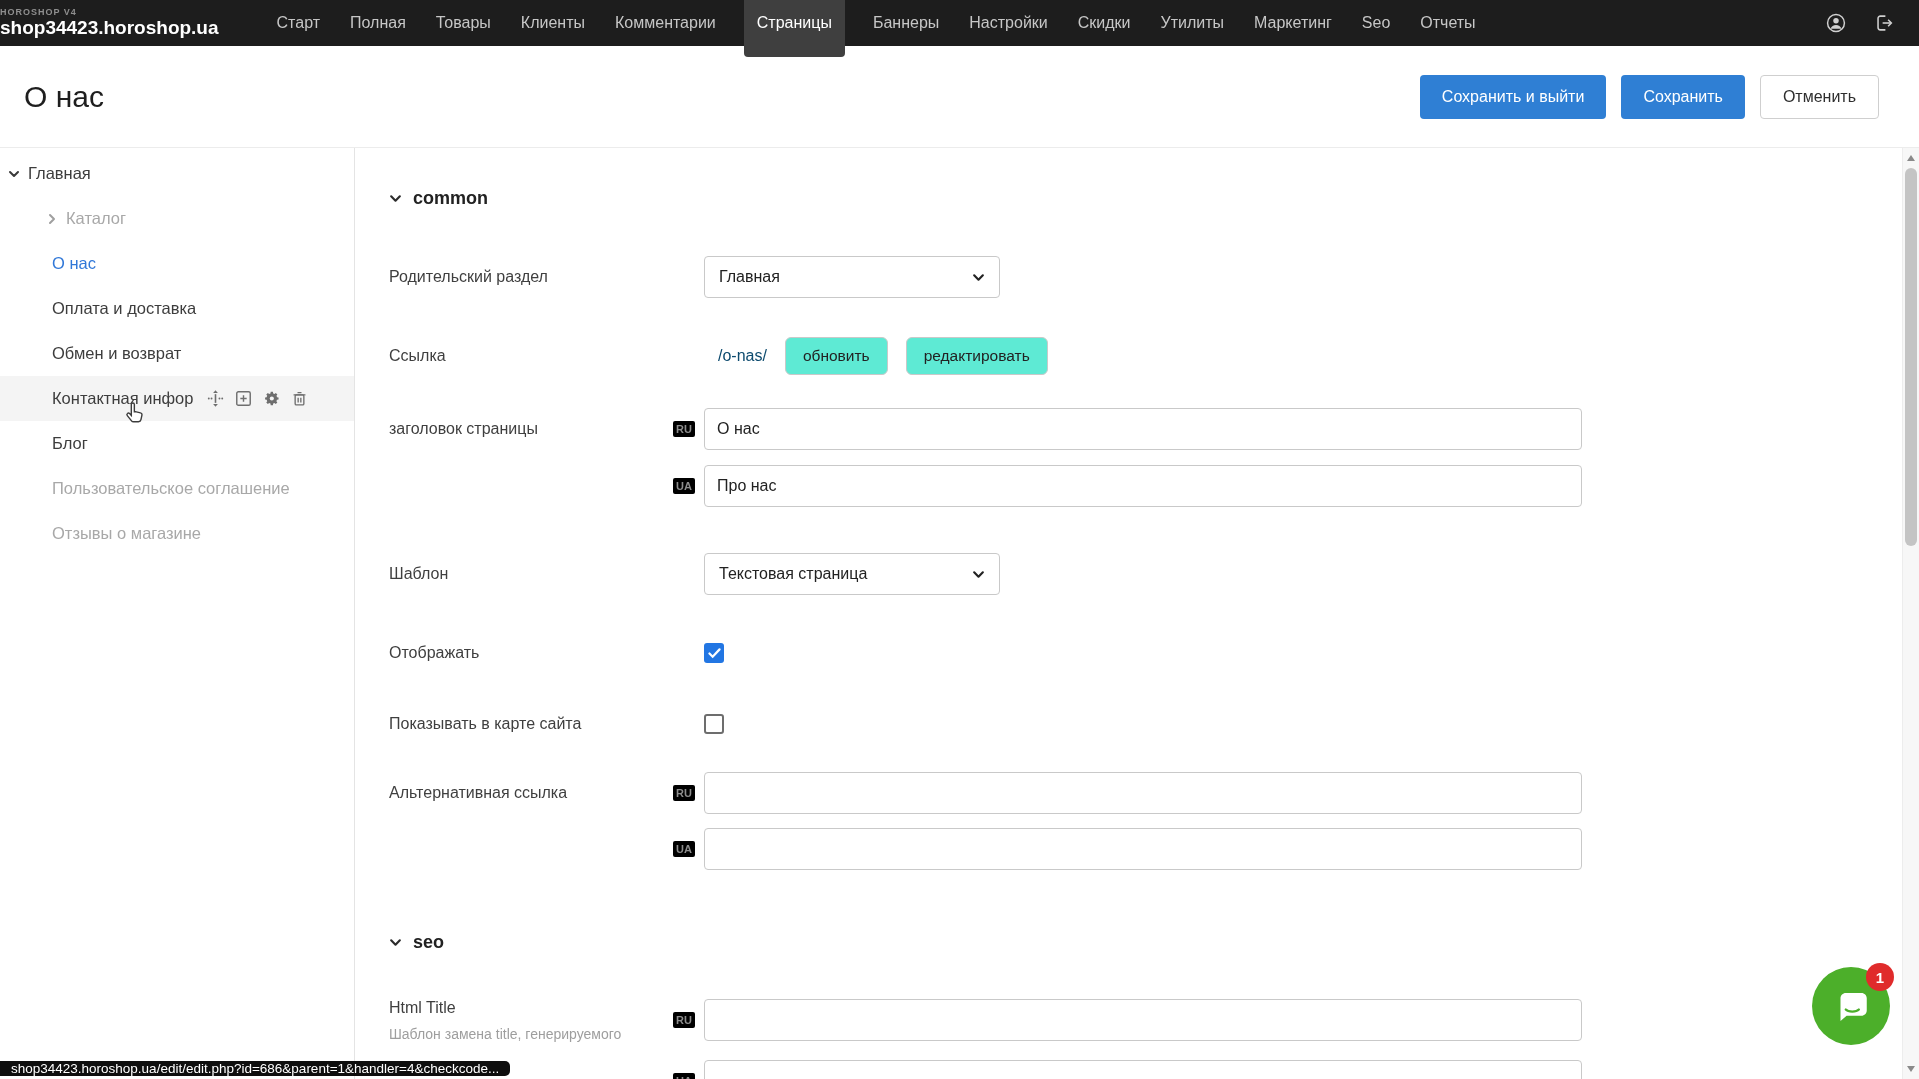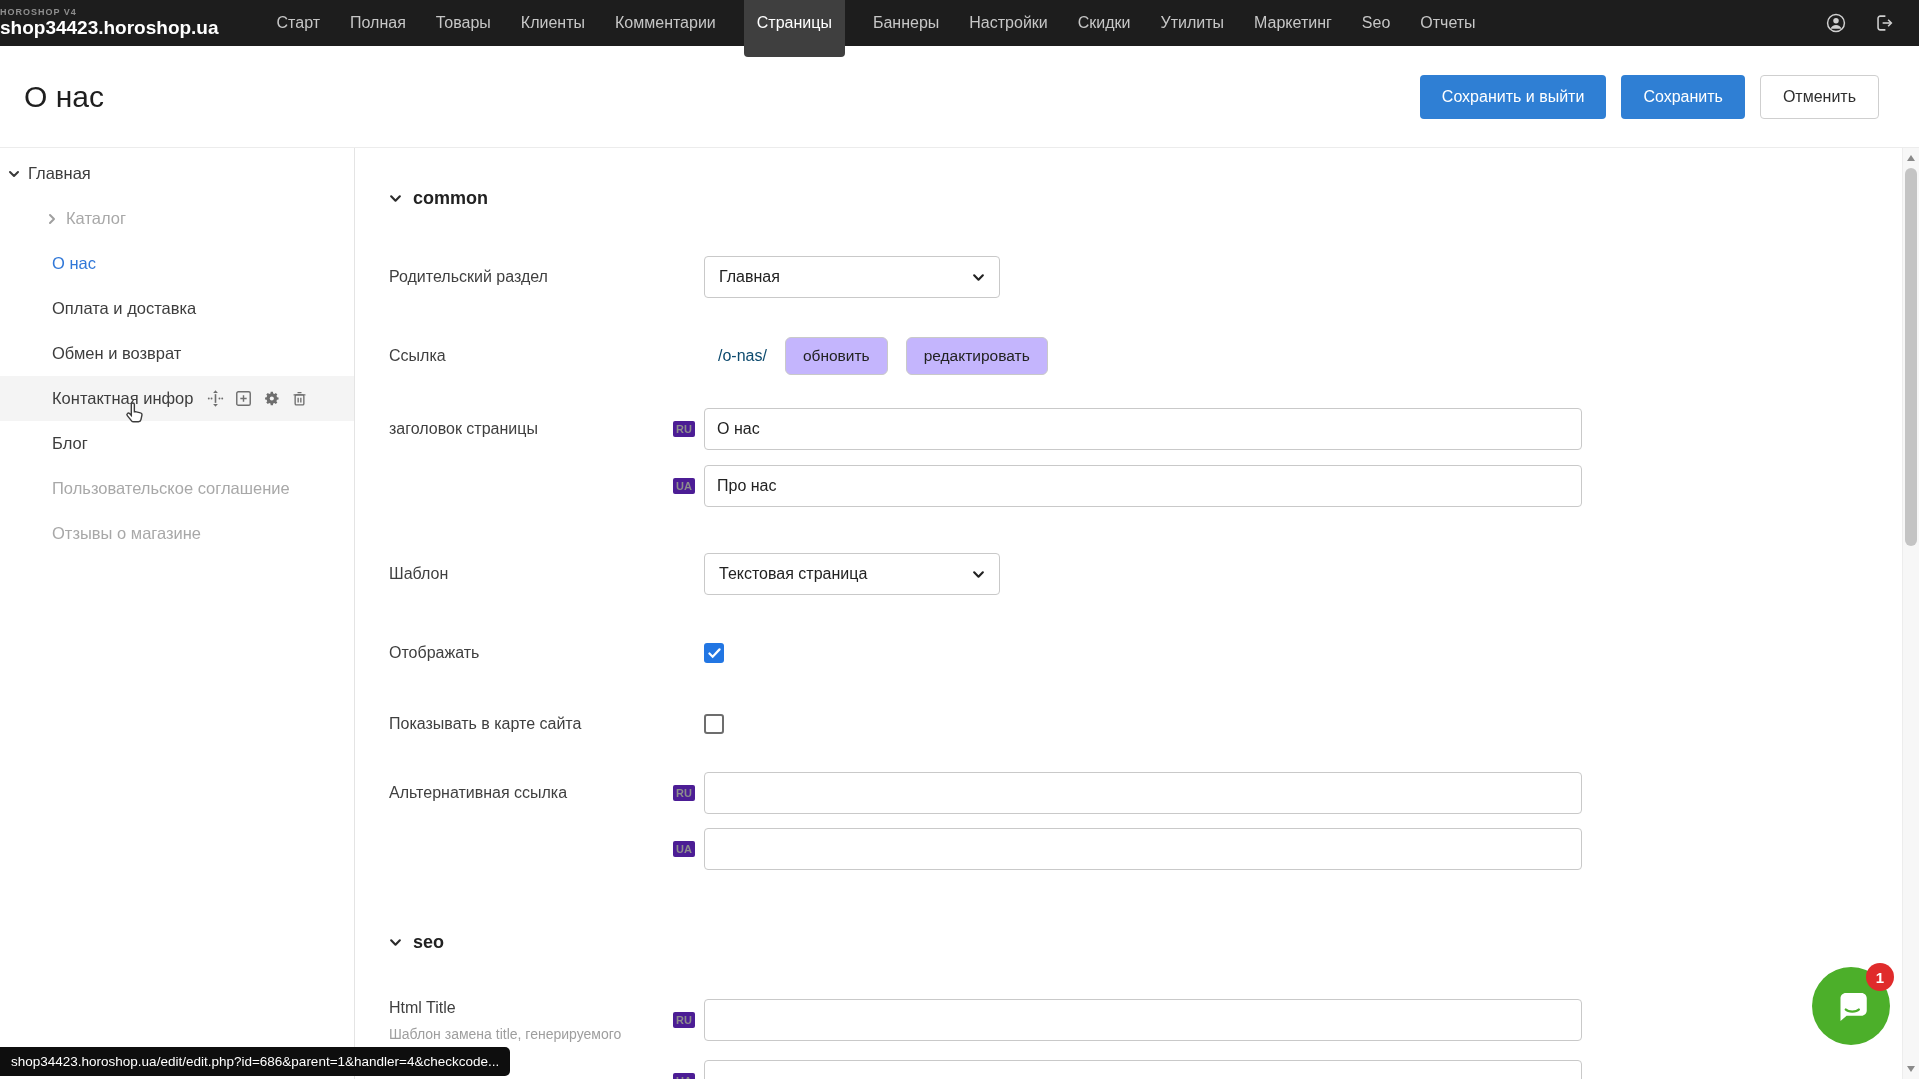--- a/index.html
+++ b/index.html
@@ -51,27 +51,27 @@
   .section-head { display:flex; align-items:center; gap:11px; margin-top:38px; height:24px; cursor:pointer; }
   .section-head .sec-chevron { width:13px; height:13px; color:#2c2c2c; display:flex; align-items:center; }
   .section-title { font-size:18px; font-weight:bold; color:#222; }
   .frow { display:flex; align-items:center; }
   .flabel { width:315px; font-size:16px; color:#3f3f3f; flex-shrink:0; }
   .fhint { font-size:14px; color:#9e9e9e; margin-top:9px; white-space:nowrap; }
   .text-input { width:878px; height:42px; border:1px solid #c9c9c9; border-radius:4px; background:#fff;
                 font-size:16px; color:#222; padding:0 12px; font-family:"Liberation Sans", sans-serif; outline:none; }
   .lang-wrap { position:relative; display:flex; align-items:center; }
   .lang-badge { position:absolute; left:-31px; font-size:11px; font-weight:bold; color:#8d8d8d;
-                background:#4c1d95; padding:2px 3px; border-radius:2px; }
+                background:#000000; padding:2px 3px; border-radius:2px; }
   .select-box { width:296px; height:42px; border:1px solid #c9c9c9; border-radius:4px; display:flex;
                 align-items:center; justify-content:space-between; padding:0 14px; font-size:16px;
                 color:#222; cursor:pointer; background:#fff; }
   .select-box .sel-chevron { width:13px; height:13px; color:#222; display:flex; align-items:center; }
   .link-path { font-size:16px; color:#0c4a6e; margin-left:14px; }
-  .btn-small { background:#c4b5fd; border:1px solid #c9c9c9; border-radius:6px; padding:9px 17px;
+  .btn-small { background:#5eead4; border:1px solid #c9c9c9; border-radius:6px; padding:9px 17px;
                font-size:15.5px; color:#222; cursor:pointer; margin-left:18px;
                font-family:"Liberation Sans", sans-serif; }
   .checkbox { width:20px; height:20px; border-radius:3px; cursor:pointer; display:flex;
               align-items:center; justify-content:center; }
   .checkbox.checked { background:#2276e3; }
   .checkbox.unchecked { background:#fff; border:2px solid #6d6d6d; }
 
   
   .row-parent   { margin-top:46px; height:42px; }
   .row-link     { margin-top:38px; height:40px; }
@@ -81,21 +81,21 @@
   .row-display  { margin-top:47px; height:22px; }
   .row-sitemap  { margin-top:49px; height:22px; }
   .row-alt-ru   { margin-top:37px; height:42px; }
   .row-alt-ua   { margin-top:14px; height:42px; }
   .sec-seo      { margin-top:60px; }
   .row-html-ru  { margin-top:41px; height:50px; }
   .row-html-ua  { margin-top:15px; height:42px; }
 
   
   .status-tooltip { position:fixed; left:0; bottom:3px; background:#0e0e0e; color:#fff;
-                    font-size:13.5px; padding:7px 11px; border-radius:0 5px 5px 0; z-index:30; }
+                    font-size:13.5px; padding:0 11px; border-radius:0 5px 5px 0; z-index:30; }
 
   
   .chat-fab { position:fixed; right:29px; bottom:34px; width:78px; height:78px; border-radius:50%;
               background:#4caf2a; display:flex; align-items:center; justify-content:center;
               cursor:pointer; z-index:25; }
   .chat-badge { position:absolute; top:-4px; right:-4px; width:28px; height:28px; border-radius:50%;
                 background:#e02b2b; color:#fff; font-size:15px; font-weight:bold;
                 display:flex; align-items:center; justify-content:center; }
 
   

